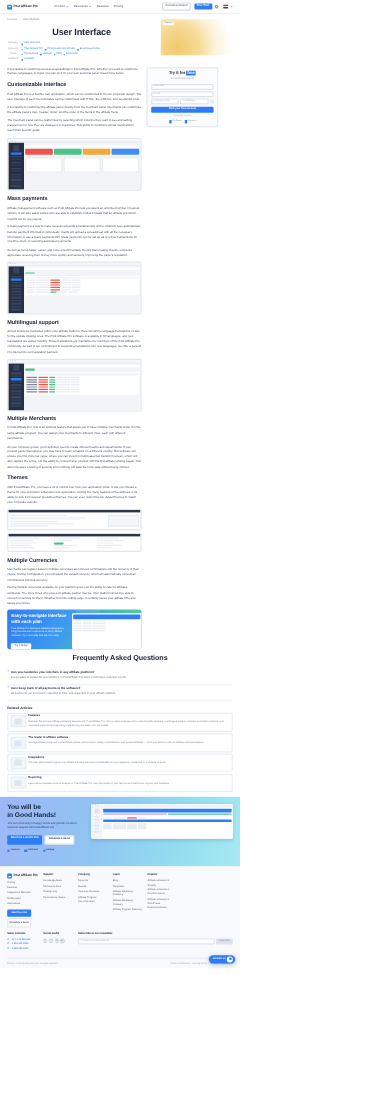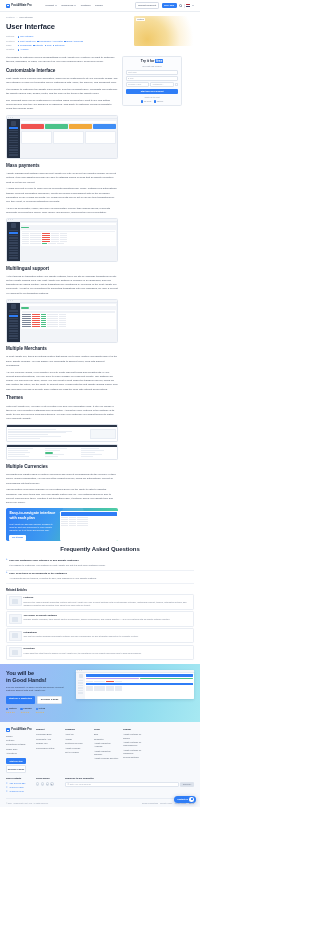--- a/index.html
+++ b/index.html
@@ -37,21 +37,21 @@
   .btn-primary {
     font-size: 2.3px; color: #fff; background: #2f7df6; border-radius: 1.2px;
     padding: 1.2px 2.4px; font-weight: 600; white-space: nowrap;
   }
   .ico-user { width: 3px; height: 3px; border-radius: 50%; border: 0.3px solid #8d98ac; position: relative; }
   .ico-user::after { content:""; position:absolute; left:0.75px; top:0.6px; width:1.2px; height:1.2px; border-radius:50%; background:#8d98ac;}
   .nav-div { width: 0.3px; height: 4px; background: #e4e8ef; }
   .flag { width: 3.4px; height: 2.4px; border-radius: 0.3px; background: linear-gradient(#b22234 0 33%, #fff 33% 66%, #3c3b6e 66%); }
 
   
-  .header-wrap { display: flex; padding: 4px 6px 0 6px; gap: 4px; background:#fff; }
+  .header-wrap { display: flex; padding: 4px 6px 0 6px; gap: 4px; background:#fff;text-align:center; }
   .header-left { flex: 1; min-width: 0; }
   .crumbs { display: flex; align-items: center; gap: 1.2px; font-size: 2.2px; color: #9aa4b6; margin-bottom: 2px; }
   .crumbs .c-link { color: #9aa4b6; }
   .crumbs .sep { color: #c4ccd9; }
   .crumbs .c-cur { color: #6b7689; }
   h1.page-title { font-size: 7.6px; font-weight: 700; color: #1b2436; letter-spacing: -0.12px; margin-bottom: 2.6px; }
   .meta-row { display: flex; align-items: flex-start; gap: 2px; margin-bottom: 1.1px; font-size: 2.15px; }
   .meta-key { color: #9aa4b6; width: 10px; flex: none; }
   .meta-vals { display: flex; flex-wrap: wrap; gap: 1.6px; }
   .tag { color: #2f7df6; display: inline-flex; align-items: center; gap: 0.6px; }

